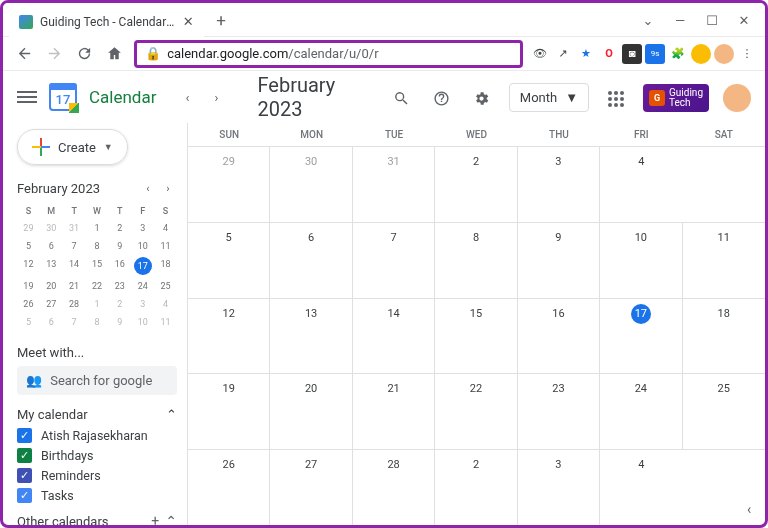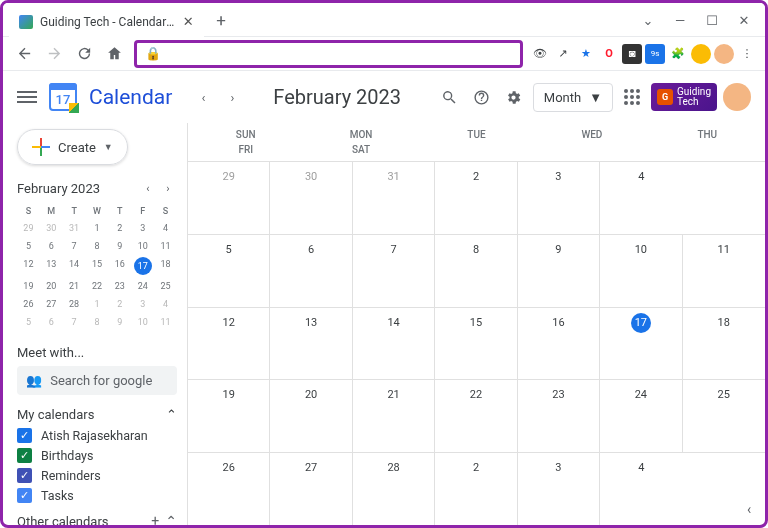--- a/index.html
+++ b/index.html
@@ -20,25 +20,25 @@
 .ext-icons{display:flex;align-items:center;gap:3px}
 .ext-icons .ex{width:20px;height:20px;border-radius:3px;display:flex;align-items:center;justify-content:center;font-size:11px;cursor:pointer}
 .appheader{height:52px;display:flex;align-items:center;padding:0 14px;gap:10px}
 .ham{width:20px;display:flex;flex-direction:column;gap:3px;cursor:pointer}
 .ham span{height:2px;background:#5f6368}
 .calicon{width:32px;height:32px;position:relative;cursor:pointer}
 .calicon .bx{position:absolute;inset:2px;background:#fff;border:2px solid #4285f4;border-radius:4px}
 .calicon .bx::before{content:"";position:absolute;top:-2px;left:-2px;right:-2px;height:7px;background:#4285f4;border-radius:3px 3px 0 0}
 .calicon .num{position:absolute;inset:0;display:flex;align-items:center;justify-content:center;font-size:13px;color:#4285f4;font-weight:500;top:4px}
 .calicon .fold{position:absolute;right:0;bottom:0;width:10px;height:10px;background:linear-gradient(135deg,#fbbc04 50%,#34a853 50%)}
-.logotxt{font-size:21px;color:#1d4ed8}
+.logotxt{font-size:17px;color:#15803d}
 .todaybtn{border:1px solid #dadce0;border-radius:4px;padding:6px 11px;font-size:13px;color:#3c4043;cursor:pointer;margin-left:30px}
 .nav{display:flex;gap:3px;margin-left:8px}
 .month-title{font-size:20px;color:#3c4043;margin-left:18px;flex:1}
-.headright{display:flex;align-items:center;gap:6px}
+.headright{display:flex;align-items:flex-end;gap:14px}
 .viewsel{border:1px solid #dadce0;border-radius:4px;padding:6px 10px;display:flex;align-items:center;gap:8px;cursor:pointer;font-size:13px}
 .apps{width:16px;height:16px;display:grid;grid-template-columns:repeat(3,1fr);gap:2px;cursor:pointer}
 .apps span{background:#5f6368;border-radius:50%}
 .gtbadge{background:linear-gradient(135deg,#6a1b9a,#4a148c);color:#fff;padding:4px 6px;border-radius:4px;display:flex;align-items:center;gap:4px;font-size:10px}
 .gtbadge .gt{width:16px;height:16px;background:#E65100;border-radius:3px;display:flex;align-items:center;justify-content:center;font-weight:bold;font-size:9px}
 .avatar{width:28px;height:28px;border-radius:50%;background:#f4b683;cursor:pointer}
 .main{display:flex;height:calc(100% - 120px)}
 .sidebar{width:184px;padding:6px 10px 18px 14px;overflow:hidden}
 .createbtn{display:inline-flex;align-items:center;gap:8px;border:1px solid #dadce0;border-radius:22px;padding:8px 14px;box-shadow:0 1px 3px rgba(0,0,0,.15);cursor:pointer;font-size:13px;margin-bottom:14px}
 .plus{width:18px;height:18px;position:relative}
@@ -55,21 +55,21 @@
 .minigrid .today{background:#1a73e8;color:#fff;width:18px;height:18px;line-height:18px;padding:0;margin:2px auto}
 .sect{font-size:13px;color:#3c4043;margin:14px 0 6px}
 .search{display:flex;align-items:center;gap:8px;background:#f1f3f4;border-radius:4px;padding:7px 9px;color:#5f6368;font-size:13px;cursor:text}
 .accord{display:flex;justify-content:space-between;align-items:center;font-size:13px;color:#3c4043;margin:12px 0 6px;cursor:pointer}
 .callist{display:flex;flex-direction:column;gap:5px}
 .calitem{display:flex;align-items:center;gap:9px;font-size:12.5px;color:#3c4043;cursor:pointer}
 .chk{width:15px;height:15px;border-radius:2px;display:flex;align-items:center;justify-content:center;color:#fff;font-size:11px}
 .other-row{display:flex;justify-content:space-between;align-items:center;margin-top:10px}
 .other-actions{display:flex;gap:6px;align-items:center;color:#5f6368;font-size:14px}
 .grid{flex:1;display:flex;flex-direction:column;border-left:1px solid #e0e0e0}
-.dayhead{display:grid;grid-template-columns:repeat(5,1fr);text-align:center;font-size:10px;color:#70757a;font-weight:500;padding:4px 0}
+.dayhead{display:grid;grid-template-columns:repeat(7,1fr);text-align:center;font-size:10px;color:#70757a;font-weight:500;padding:4px 0}
 .dayhead div{padding:2px 0}
 .weeks{flex:1;display:grid;grid-template-rows:repeat(5,1fr)}
 .week{display:grid;grid-template-columns:repeat(7,1fr);border-top:1px solid #e0e0e0}
 .cell{border-right:1px solid #e0e0e0;padding:4px;font-size:11px;color:#3c4043;cursor:pointer;text-align:center}
 .cell:last-child{border-right:none}
 .cell.out{color:#9e9e9e}
 .cell .dn{display:inline-block;width:20px;height:20px;line-height:20px;border-radius:50%;margin-top:1px}
 .cell.first .dn{width:auto;padding:0 4px;border-radius:10px}
 .cell.today .dn{background:#1a73e8;color:#fff}
 .sidepanel{position:absolute;right:6px;bottom:6px;width:20px;height:20px;display:flex;align-items:center;justify-content:center;color:#5f6368;cursor:pointer;font-size:14px}
@@ -108,20 +108,21 @@
         <path d="M17.65 6.35A8 8 0 1 0 20 12h-2a6 6 0 1 1-1.76-4.24L13 11h7V4z"></path>
       </svg>
     </div>
   <div class="icbtn">
       <svg viewBox="0 0 24 24">
         <path d="M12 3l9 8h-3v9h-5v-6h-2v6H6v-9H3z"></path>
       </svg>
     </div>
   <div class="urlbox">
     <span>🔒</span>
+    <span><span class="dom">calendar.google.com</span><span>/calendar/u/0/r</span></span>
   </div>
   <div class="ext-icons">
     <div class="ex">👁</div>
     <div class="ex">↗</div>
     <div class="ex" style="color:#1a73e8">★</div>
     <div class="ex" style="color:#ff1b2d;font-weight:bold">O</div>
     <div class="ex" style="background:#333;color:#fff">◙</div>
     <div class="ex" style="background:#1a73e8;color:#fff;font-size:8px">9s</div>
     <div class="ex">🧩</div>
     <div class="ex" style="background:#fbbc04;border-radius:50%"></div>
@@ -253,21 +254,21 @@
         <div class="d out">9</div>
         <div class="d out">10</div>
         <div class="d out">11</div>
       </div>
     <div class="sect">Meet with...</div>
     <div class="search">
       <span>👥</span>
       <span>Search for google</span>
     </div>
     <div class="accord">
-      <span>My calendars</span>
+      <span>My calendar</span>
       <span>⌃</span>
     </div>
     <div class="callist" id="callist">
         <div class="calitem">
           <div class="chk" style="background: rgb(26, 115, 232);">✓</div>
           <span>Atish Rajasekharan</span>
         </div>
         <div class="calitem">
           <div class="chk" style="background: rgb(13, 128, 67);">✓</div>
           <span>Birthdays</span>

